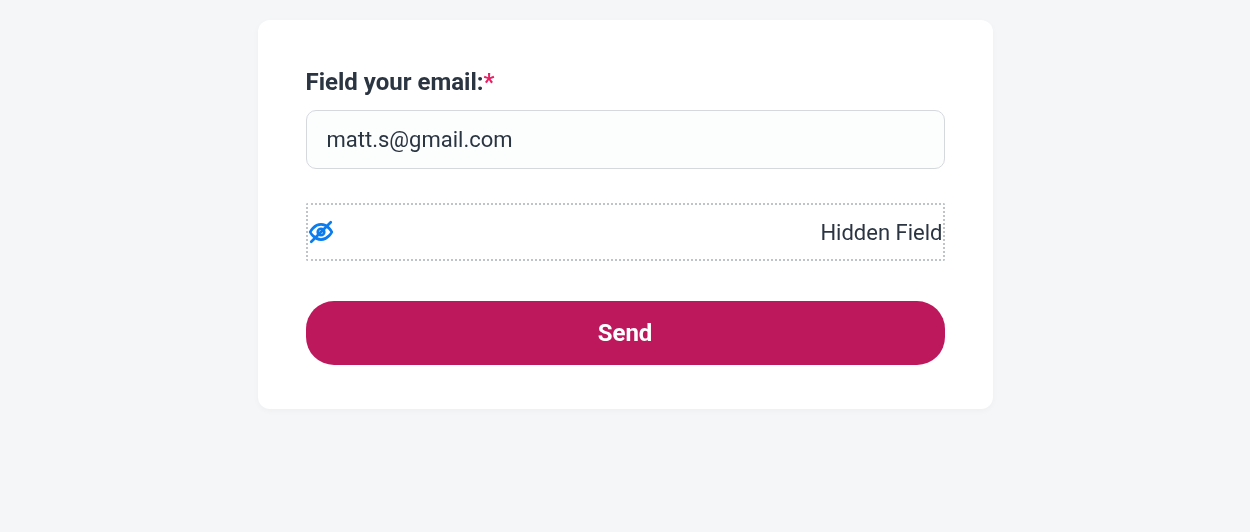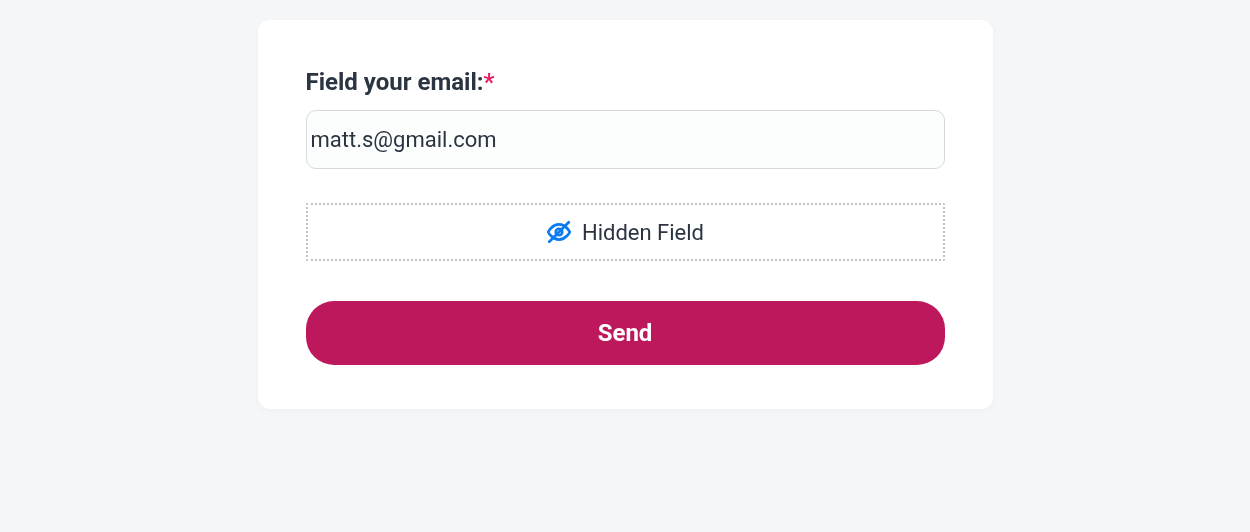--- a/index.html
+++ b/index.html
@@ -29,38 +29,38 @@
       font-weight: 700;
       color: #2b3542;
       margin-bottom: 14px;
     }
     .required-asterisk {
       color: #e91e63;
       font-weight: 700;
     }
     .text-input {
       width: 100%;
-      padding: 16px 4px;
+      padding: 16px 20px;
       font-size: 22px;
       color: #2b3542;
       border: 1px solid #d5d9de;
       border-radius: 10px;
       background-color: #fcfdfd;
       outline: none;
       font-family: inherit;
     }
     .hidden-field {
       margin-top: 34px;
       width: 100%;
       border: 2px dotted #bfc4ca;
       border-radius: 2px;
       padding: 14px 0;
       display: flex;
       align-items: center;
-      justify-content: center;
+      justify-content: space-between;
       gap: 10px;
     }
     .hidden-icon {
       display: inline-flex;
       align-items: center;
       justify-content: center;
     }
     .hidden-text {
       font-size: 22px;
       color: #2b3542;

